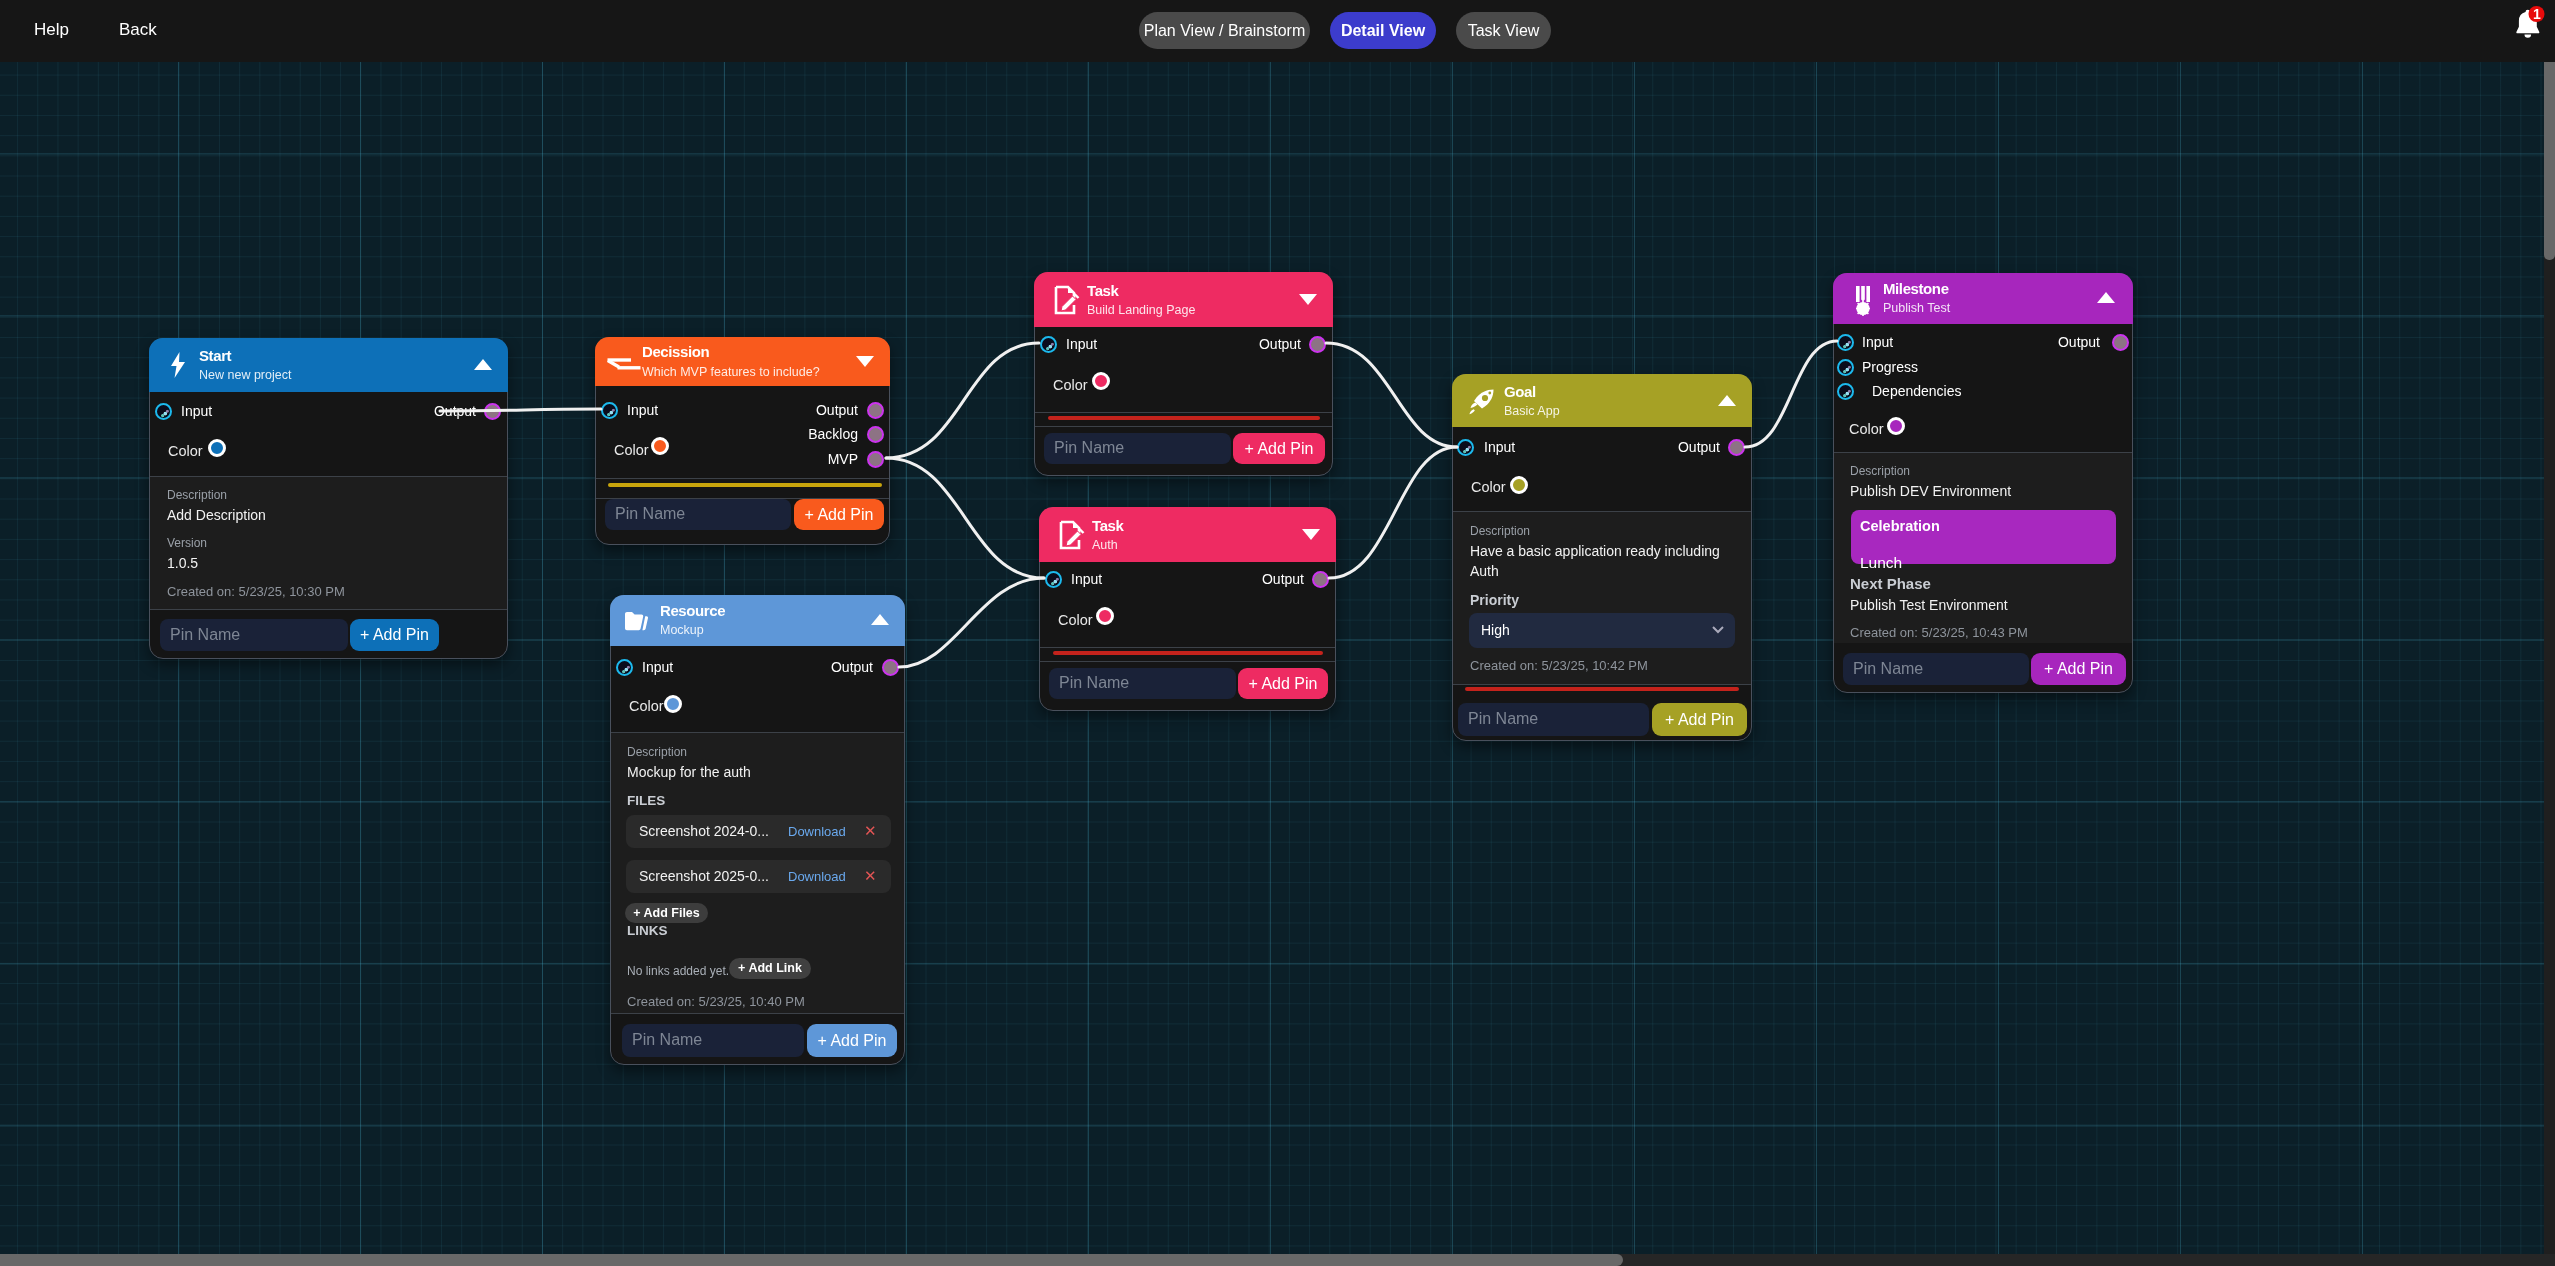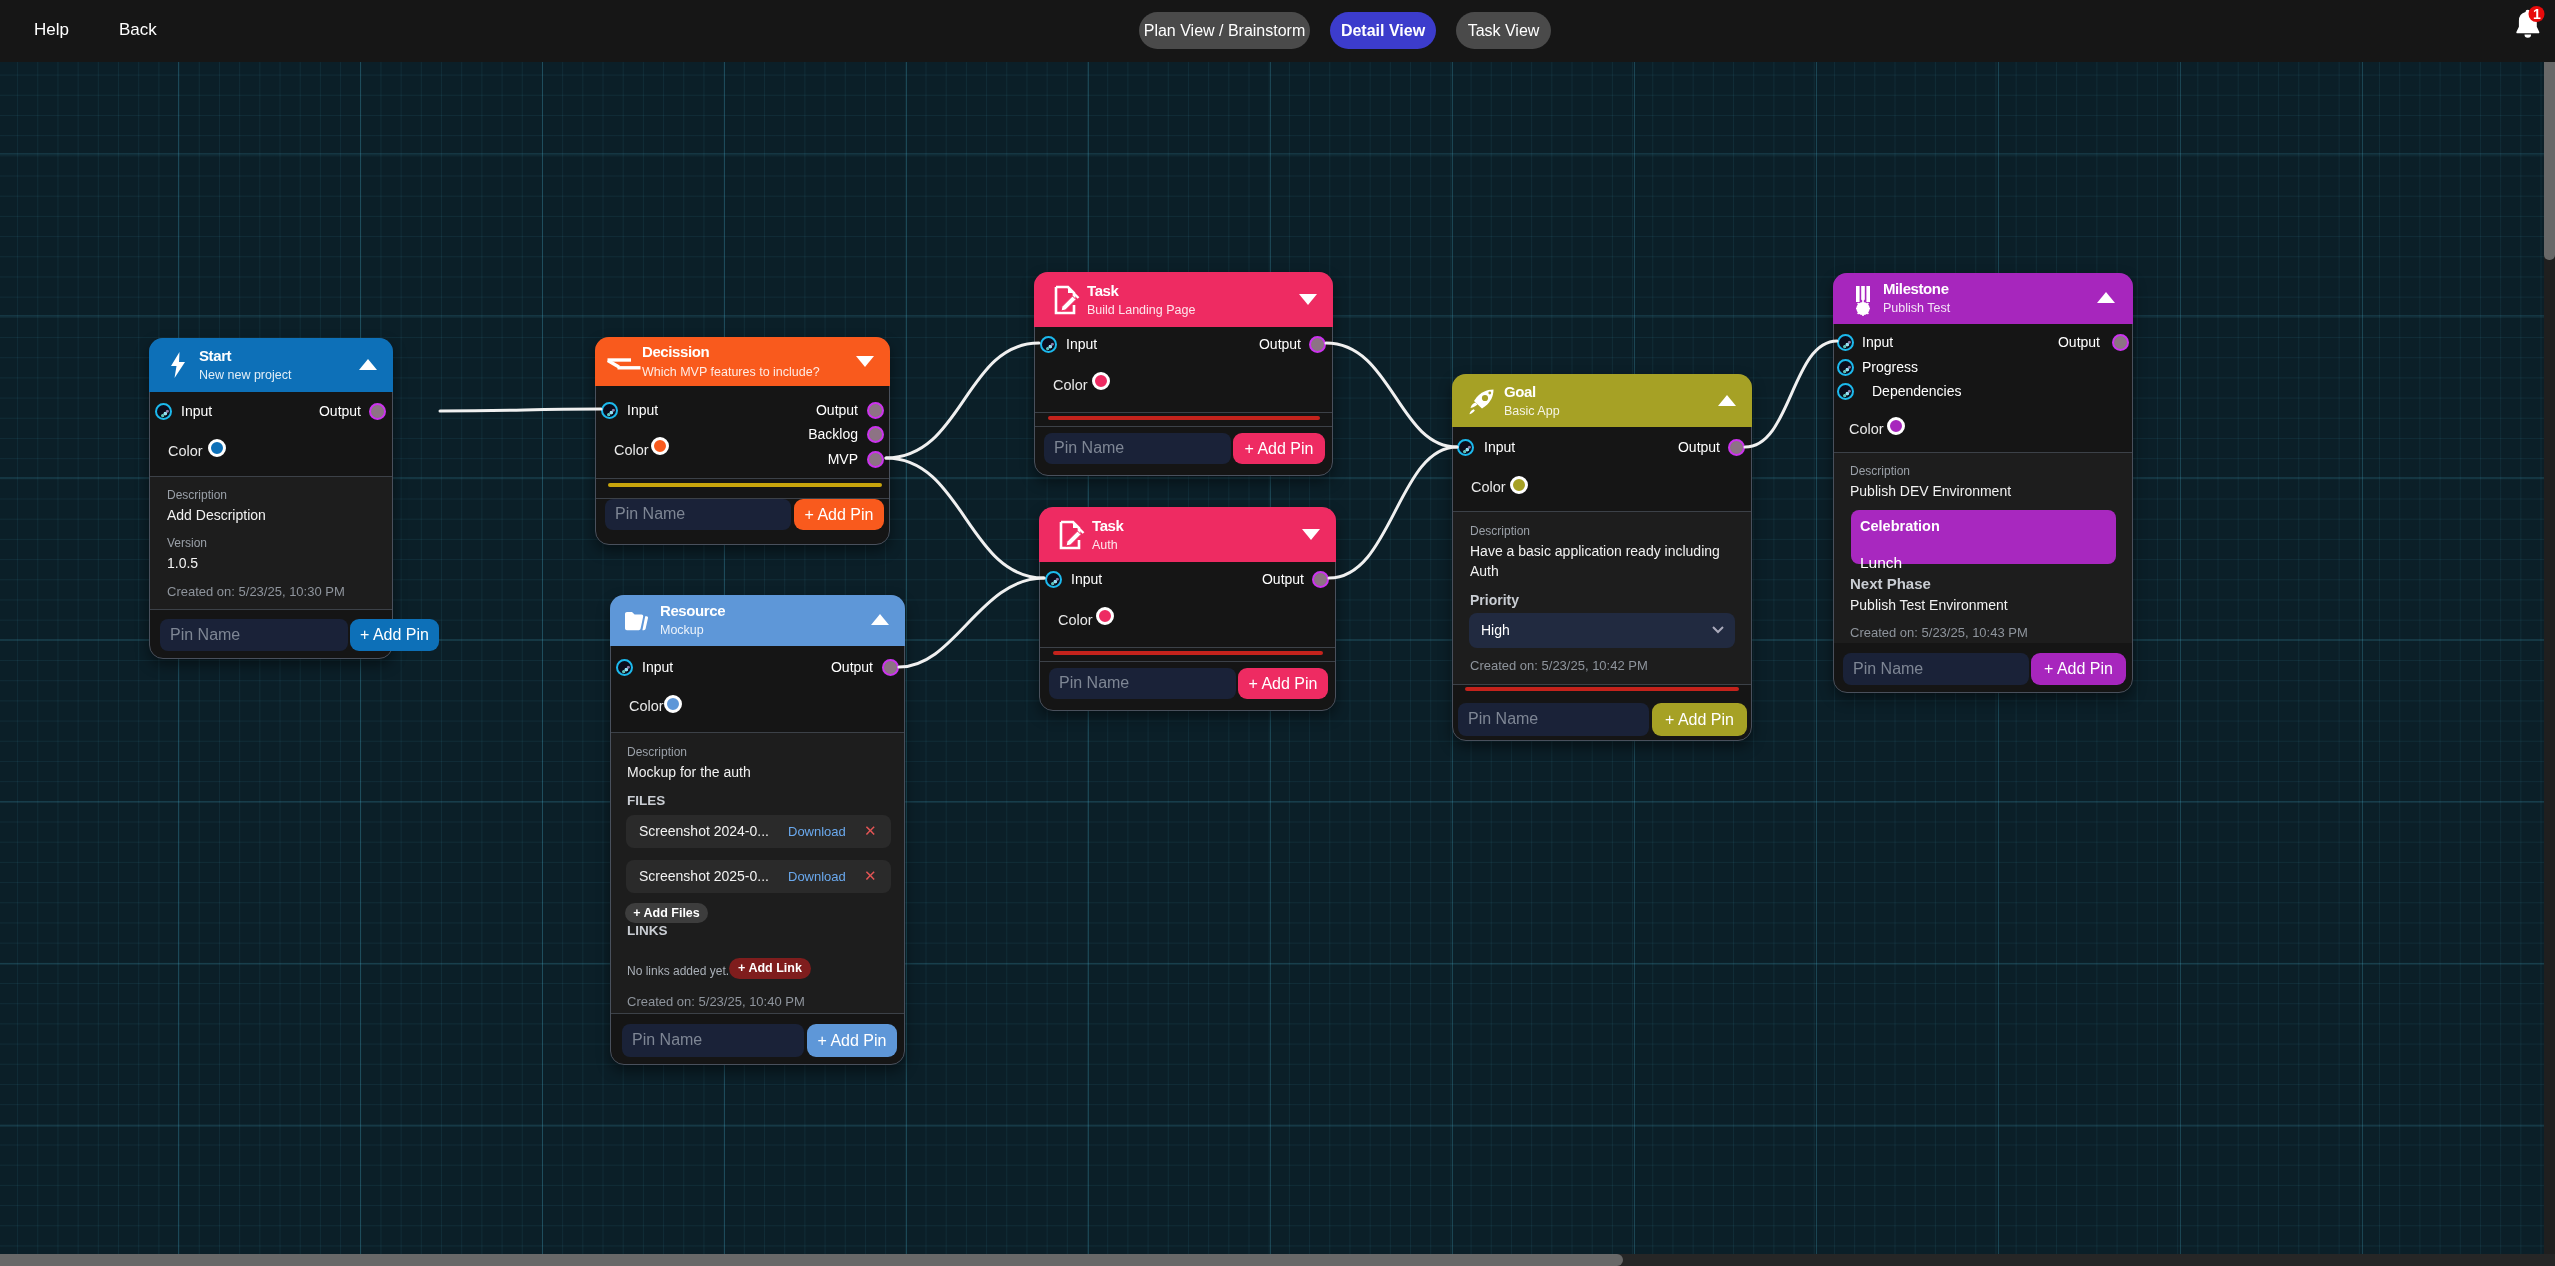--- a/index.html
+++ b/index.html
@@ -62,21 +62,21 @@
     <path d="M440,411 C521,411 527,409 601,409"></path>
     <path d="M886,458 C963,458 965,343 1039,343"></path>
     <path d="M886,458 C963,458 968,578 1044,578"></path>
     <path d="M899,667 C955,667 980,578 1044,578"></path>
     <path d="M1326,343 C1392,343 1398,447 1457,447"></path>
     <path d="M1329,578 C1392,578 1398,447 1457,447"></path>
     <path d="M1745,447 C1791,447 1792,341 1837,341"></path>
   </g>
 </svg>
 
-<div class="node" style="left:149px; top:338px; width:244px; height:321px;text-decoration:underline;">
+<div class="node" style="left:149px; top:338px; width:359px; height:321px;text-decoration:underline;">
   <div class="hdr" style="height:54px; background:#0d70b8;">
     <svg style="position:absolute; left:18px; top:13px;" width="22" height="28" viewBox="0 0 22 28">
       <path d="M12.5 1 L4 15 h5.5 L7.5 27 L18 11 h-6 z" fill="#fff"></path>
     </svg>
     <div class="tt" style="left:50px; top:9px;">Start</div>
     <div class="st" style="left:50px; top:30px;">New new project</div>
     <div class="caret-up" style="right:16px; top:21px;"></div>
   </div>
   <div class="pin in" style="left:5px; top:64px;"></div>
   <div class="plab" style="left:31px; top:64px;">Input</div>
@@ -194,21 +194,21 @@
     <div class="sval" style="left:28px; top:90px;">Screenshot 2024-0...</div>
     <div style="position:absolute; left:177px; top:91px; font-size:13px; color:#6aa9ee;">Download</div>
     <div style="position:absolute; left:253px; top:89px; font-size:15px; color:#e35555;">✕</div>
     <div style="position:absolute; left:15px; top:127px; width:265px; height:33px; background:#2a2a2a; border-radius:8px;"></div>
     <div class="sval" style="left:28px; top:135px;">Screenshot 2025-0...</div>
     <div style="position:absolute; left:177px; top:136px; font-size:13px; color:#6aa9ee;">Download</div>
     <div style="position:absolute; left:253px; top:134px; font-size:15px; color:#e35555;">✕</div>
     <div style="position:absolute; left:14px; top:170px; width:83px; height:20px; background:#3d3d3d; border-radius:11px; color:#fff; font-size:12.5px; font-weight:bold; text-align:center; line-height:20px;">+ Add Files</div>
     <div class="sbold" style="left:16px; top:190px;">LINKS</div>
     <div class="slab" style="left:16px; top:231px; font-size:12px; color:#aab0b8;">No links added yet.</div>
-    <div style="position:absolute; left:118px; top:225px; width:82px; height:21px; background:#7f1d1d; border-radius:11px; color:#fff; font-size:12.5px; font-weight:bold; text-align:center; line-height:21px;">+ Add Link</div>
+    <div style="position:absolute; left:118px; top:225px; width:82px; height:21px; background:#404040; border-radius:11px; color:#fff; font-size:12.5px; font-weight:bold; text-align:center; line-height:21px;">+ Add Link</div>
     <div class="created" style="left:16px; top:261px;">Created on: 5/23/25, 10:40 PM</div>
   </div>
   <div class="pininput" style="left:11px; top:428px; width:182px; height:33px; line-height:32px;">Pin Name</div>
   <div class="addpin" style="left:196px; top:428px; width:90px; height:33px; background:#5e97d8; line-height:33px;">+ Add Pin</div>
 </div>
 
 <div class="node" style="left:1452px; top:374px; width:300px; height:367px;">
   <div class="hdr" style="height:53px; background:#a6a125;">
     <svg style="position:absolute; left:14px; top:11px;" width="32" height="32" viewBox="0 0 32 32">
       <path d="M27.5 4.5 C20.5 4.5 14.5 7.5 10.5 12.5 L8 16 L16 23.5 L19.5 21 C24.5 17 27.5 11.5 27.5 4.5 Z" fill="#fff"></path>

